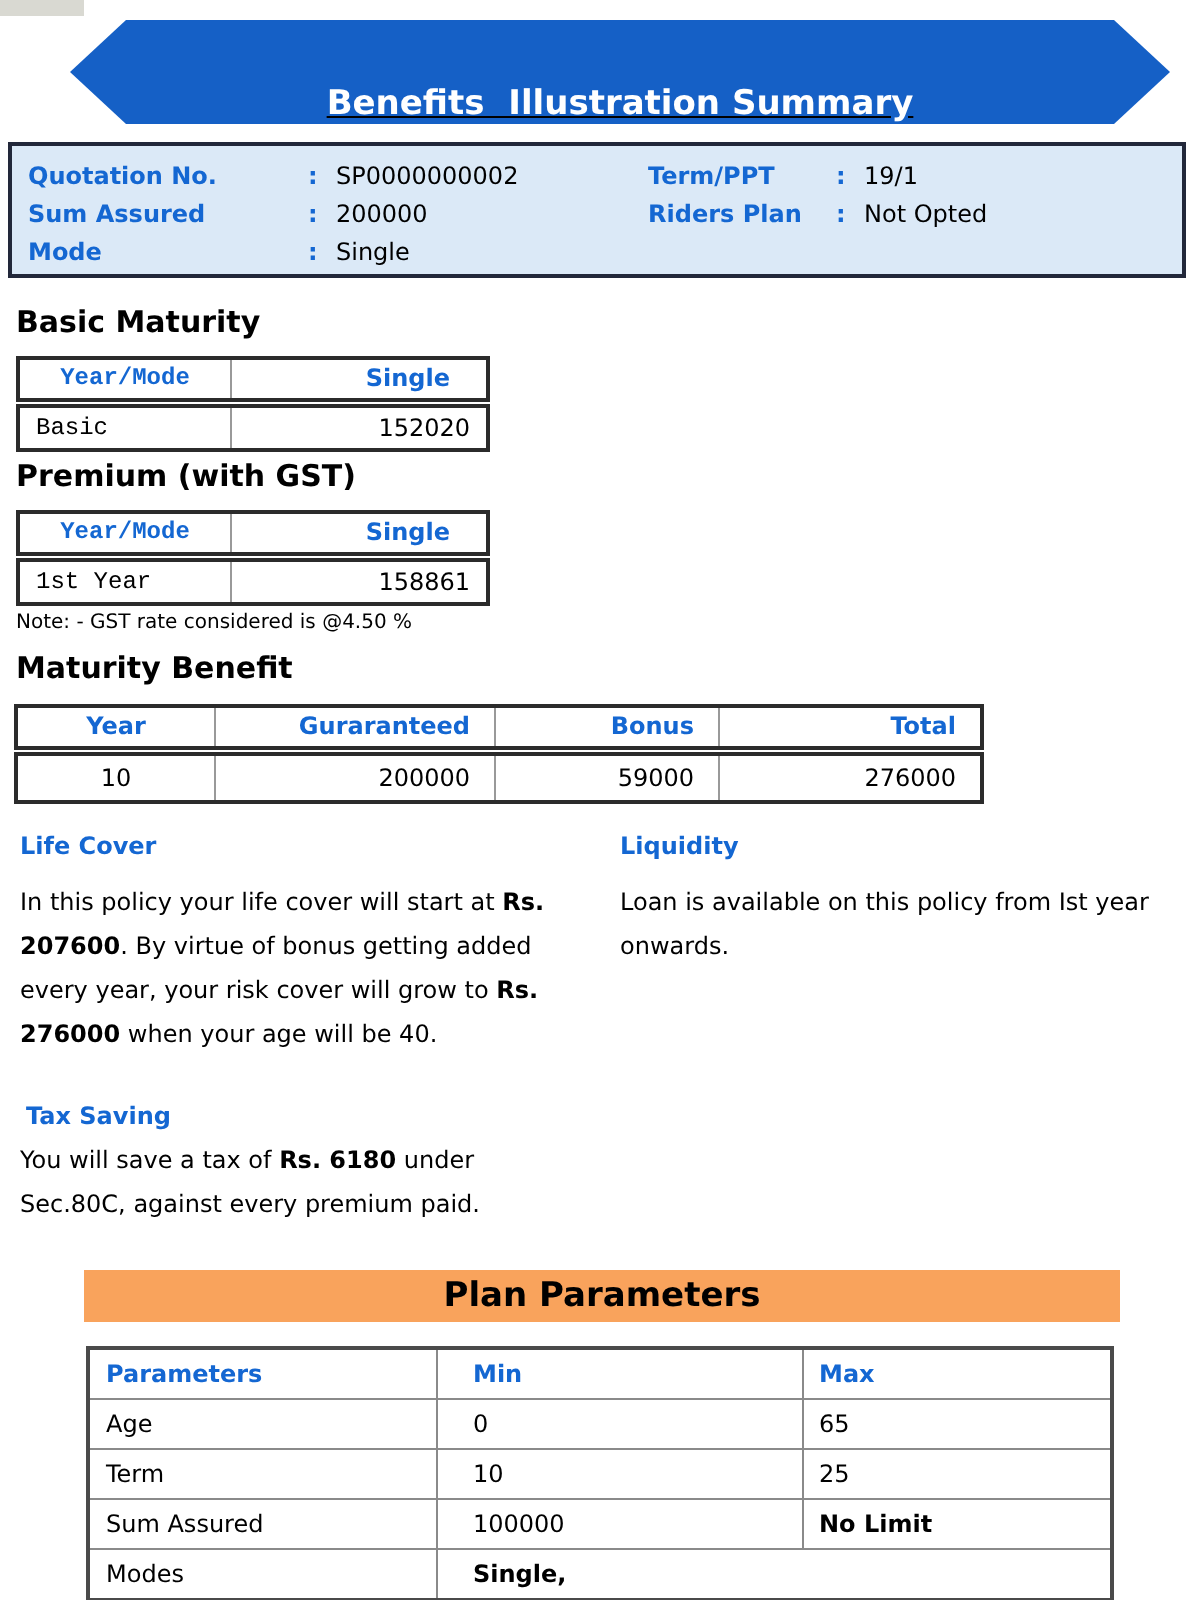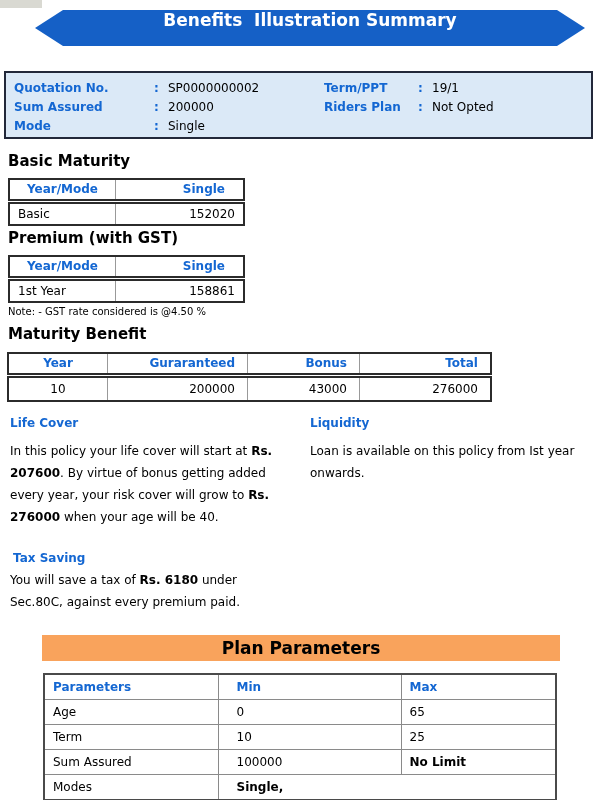--- a/index.html
+++ b/index.html
@@ -16,24 +16,24 @@
   body{
     width:600px;height:800px;position:relative;overflow:hidden;
     background:#ffffff;color:var(--text-black);
     font-family:"DejaVu Sans","Liberation Sans",sans-serif;
   }
   .abs{position:absolute;}
   .scan-artifact{left:0;top:0;width:42px;height:8px;background:#d9d9d2;}
 
   
   .banner{
-    left:35px;top:10px;width:550px;height:36px;
+    left:35px;top:10px;width:550px;height:52px;
     background:var(--banner-bg);
     clip-path:polygon(28px 0, calc(100% - 28px) 0, 100% 50%, calc(100% - 28px) 100%, 28px 100%, 0 50%);
-    display:flex;align-items:flex-start;justify-content:center;
+    display:flex;align-items:flex-end;justify-content:center;text-decoration:underline;
   }
   .banner-title{color:#fff;font-weight:bold;font-size:17px;white-space:pre;}
 
   
   .quote-box{
     left:4px;top:71px;width:589px;height:68px;box-sizing:border-box;
     background:var(--quote-box-bg);
     border:2px solid var(--quote-box-border);
   }
   .q-col{position:absolute;top:6px;}
@@ -56,21 +56,21 @@
   .mt-bdy{margin-top:1px;}
   .cell{box-sizing:border-box;overflow:hidden;white-space:nowrap;}
   .mt-hdr .cell{font-weight:bold;color:var(--accent-blue);height:19px;line-height:19px;}
   .mt-bdy .cell{height:20px;line-height:20px;}
   .mt-bdy .cell.tall{height:22px;line-height:22px;}
   .center{text-align:center;}
   .right{text-align:right;}
   .lpad{padding-left:8px;}
   .divr{border-right:1px solid var(--table-border-light);}
   
-  .two .c1{width:106px;}
+  .two .c1{width:106px;font-family:Liberation Mono, monospace;}
   .two .c2{flex:1;}
   .two .mt-hdr .c2{padding-right:18px;}
   .two .mt-bdy .c2{padding-right:8px;}
   
   .four .c1{width:99px;}
   .four .c2{width:140px;}
   .four .c3{width:112px;}
   .four .c4{flex:1;}
   .four .right{padding-right:12px;}
 
@@ -171,21 +171,21 @@
 <div class="abs mt four" style="left:7px;top:352px;width:485px;">
   <div class="mt-hdr">
     <div class="cell c1 center divr">Year</div>
     <div class="cell c2 right divr">Guraranteed</div>
     <div class="cell c3 right divr">Bonus</div>
     <div class="cell c4 right">Total</div>
   </div>
   <div class="mt-bdy">
     <div class="cell tall c1 center divr">10</div>
     <div class="cell tall c2 right divr">200000</div>
-    <div class="cell tall c3 right divr">43000</div>
+    <div class="cell tall c3 right divr">59000</div>
     <div class="cell tall c4 right">276000</div>
   </div>
 </div>
 
 <div class="abs sub-heading" style="left:10px;top:416px;">Life Cover</div>
 <div class="abs para" style="left:10px;top:440px;width:285px;"><span>In this policy your life cover will start at </span><b>Rs. 207600</b><span>. By virtue of bonus getting added every year, your risk cover will grow to </span><b>Rs. 276000</b><span> when your age will be 40.</span></div>
 
 <div class="abs sub-heading" style="left:310px;top:416px;">Liquidity</div>
 <div class="abs para" style="left:310px;top:440px;width:290px;"><span>Loan is available on this policy from Ist year onwards.</span></div>
 

